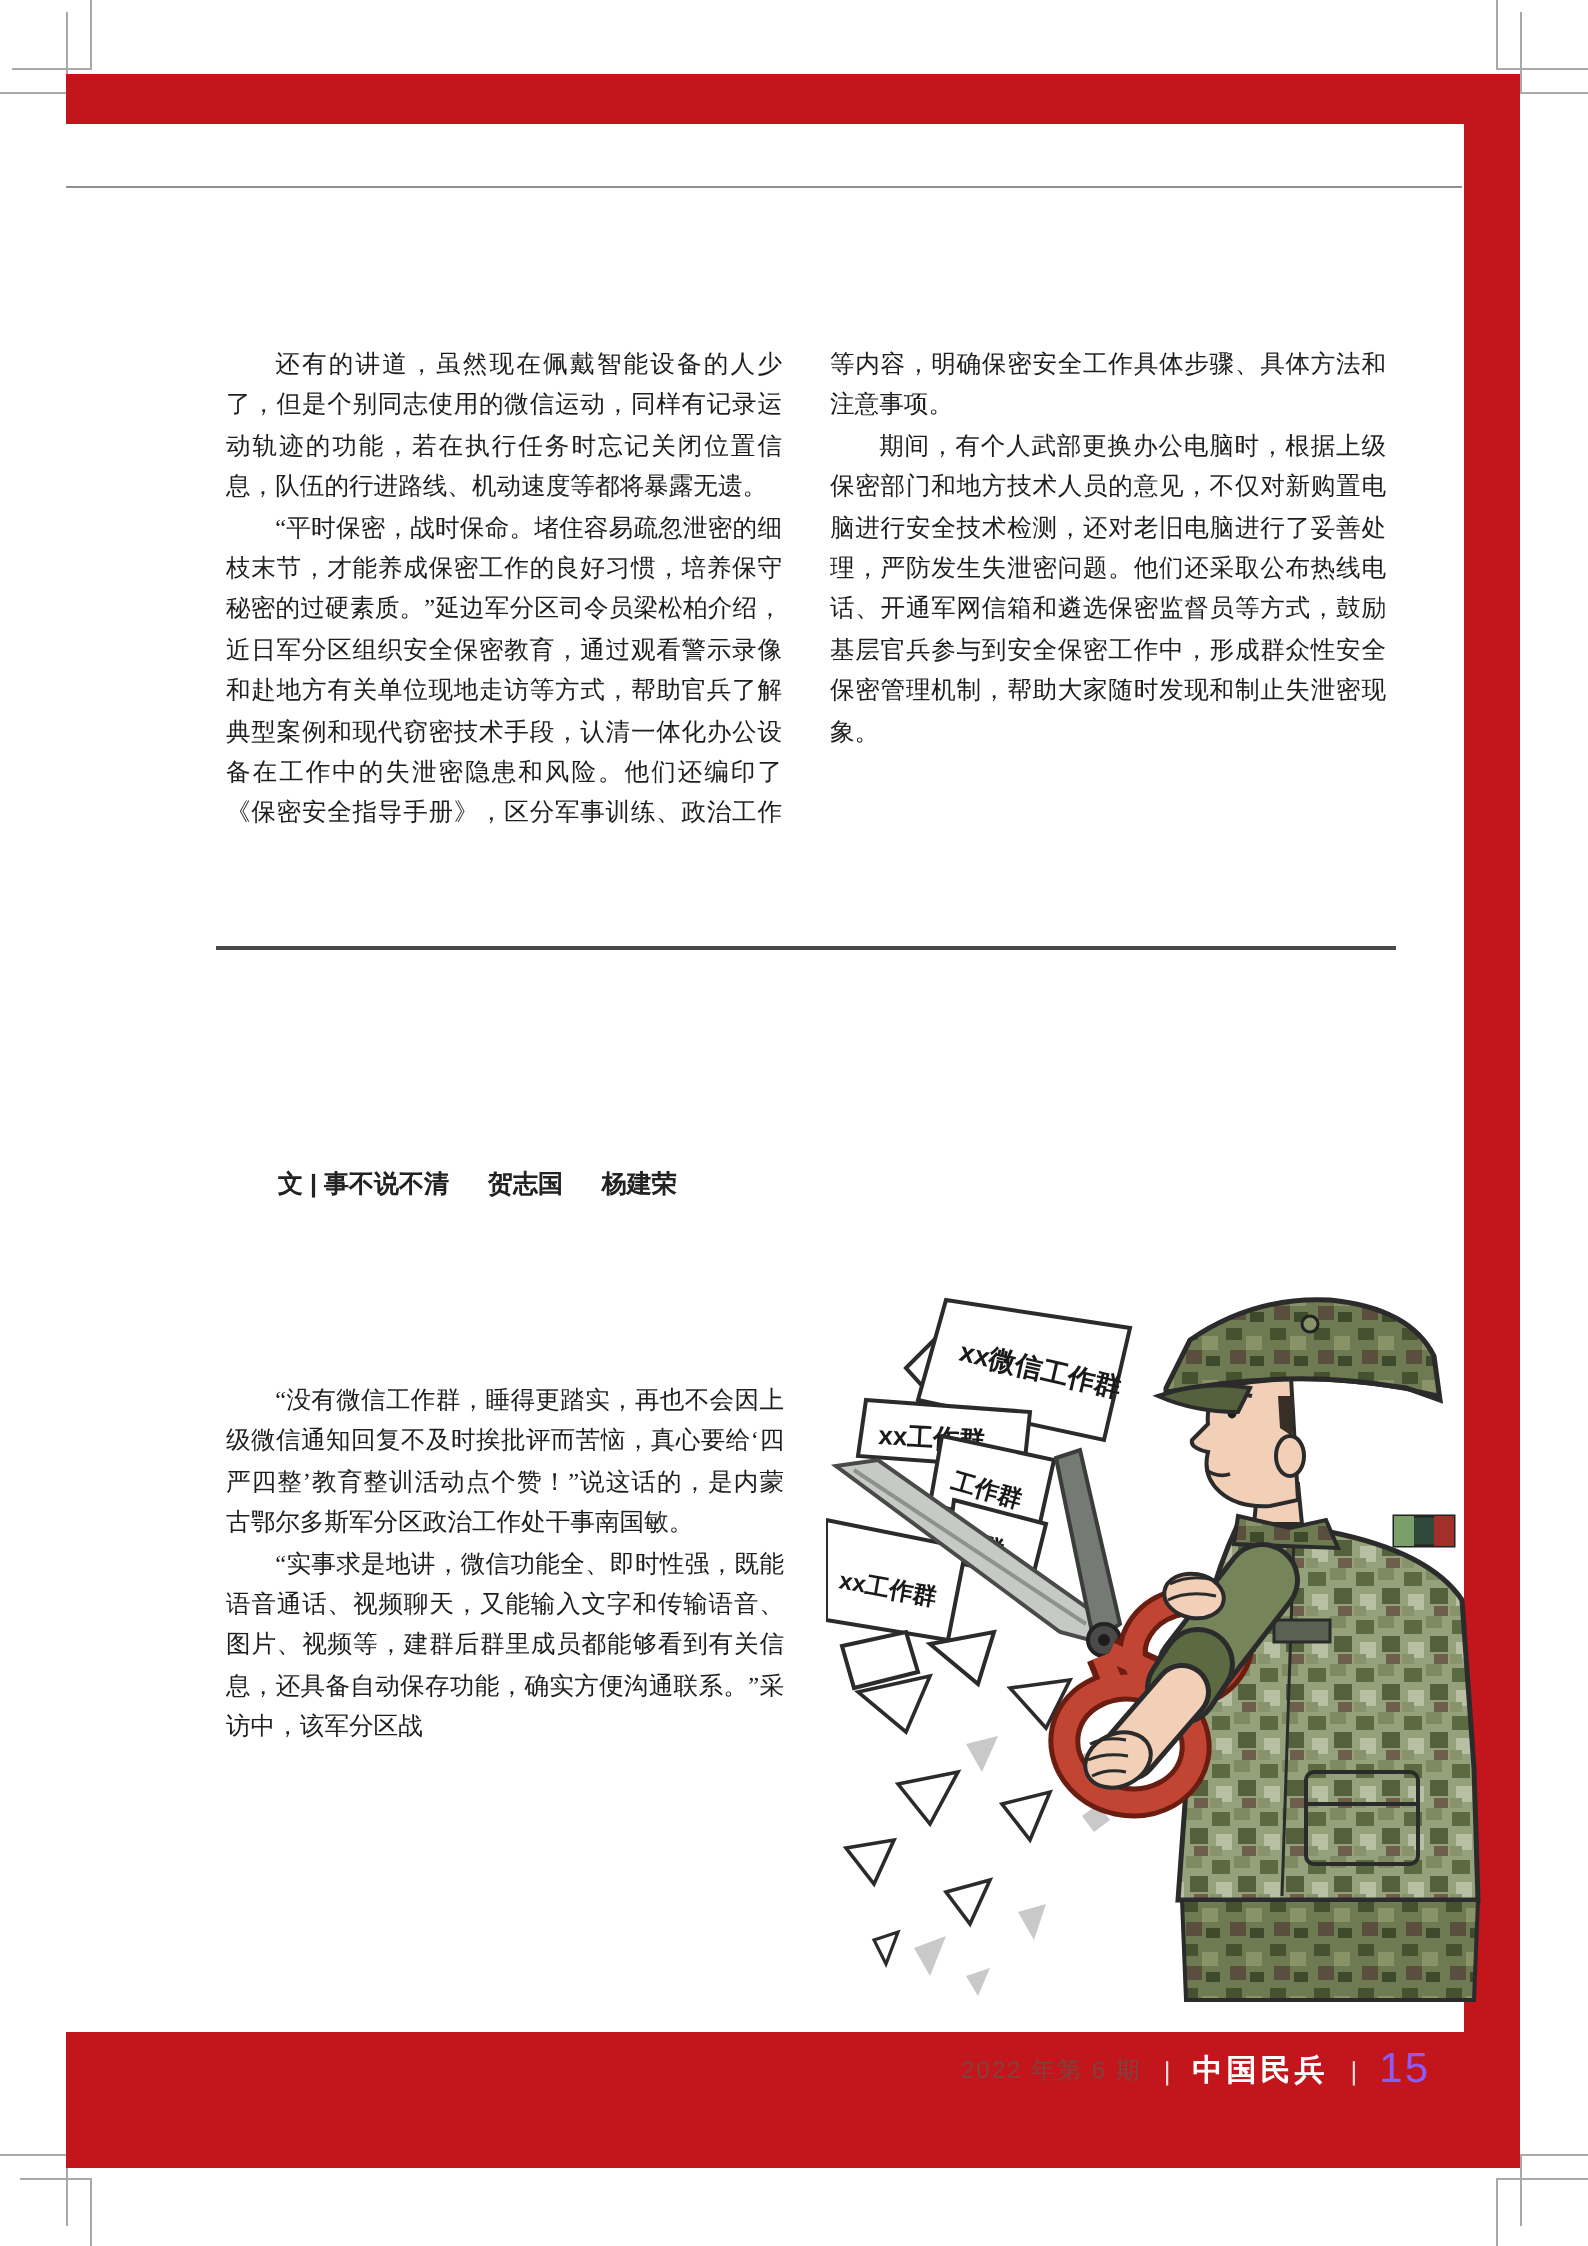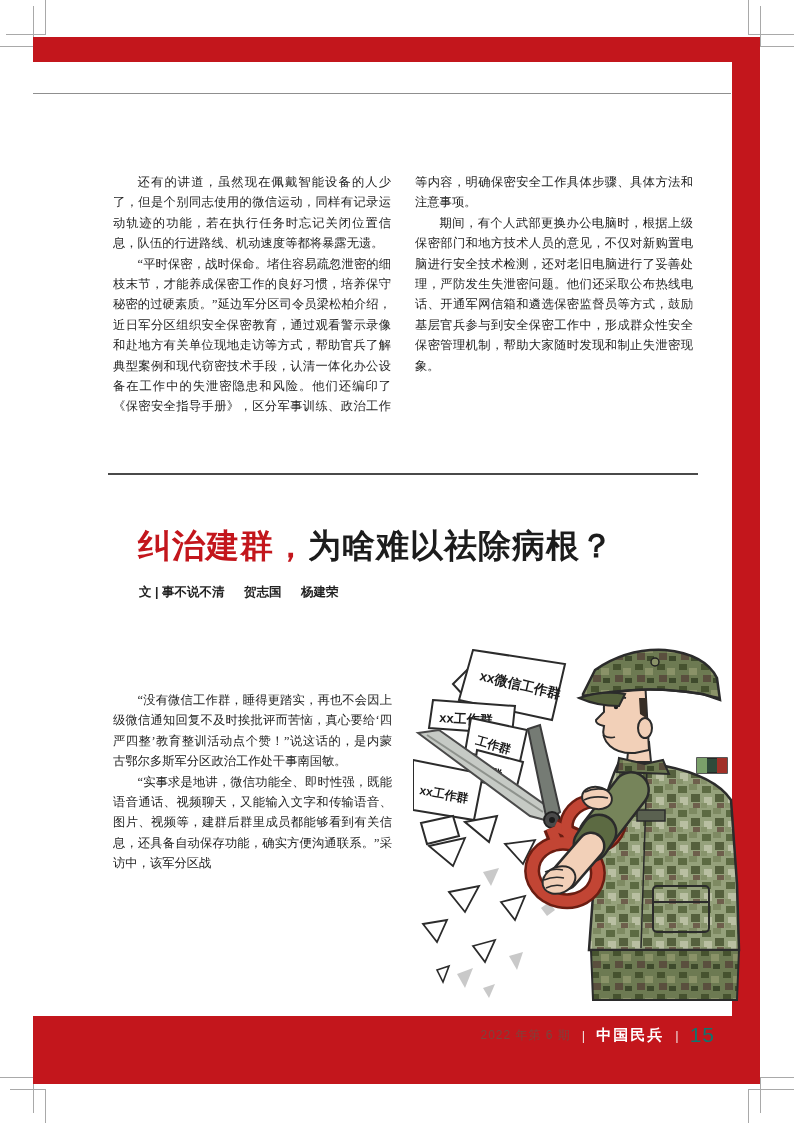--- a/index.html
+++ b/index.html
@@ -32,21 +32,21 @@
 
   .illus{position:absolute;left:413px;top:640px;width:335px;height:365px;}
   .illus text{font-family:"Liberation Sans","DejaVu Sans",sans-serif;font-weight:700;fill:#1a1a1a;}
 
   .footer-bar{position:absolute;left:33px;top:1016px;width:719px;height:68px;background:#c3161c;}
   .footer-line{position:absolute;top:1023px;right:79px;display:flex;align-items:center;
       font-family:"Liberation Sans","DejaVu Sans",sans-serif;}
   .footer-issue{font-size:12px;color:#7c443d;letter-spacing:1px;}
   .footer-sep{font-size:13px;color:#efdfdc;margin:0 11px;font-weight:400;}
   .footer-mag{font-size:15px;color:#ffffff;font-weight:700;letter-spacing:2px;}
-  .footer-num{font-size:21px;color:#0f766e;font-weight:400;letter-spacing:1px;}
+  .footer-num{font-size:21px;color:#8b5cf6;font-weight:400;letter-spacing:1px;}
 </style>
 </head>
 <body>
 
 <div class="page">
 
   <div>
     <div class="cm" style="left:33px;top:6px;width:1px;height:40px;"></div>
     <div class="cm" style="left:45px;top:0;width:1px;height:34px;"></div>
     <div class="cm" style="left:6px;top:34px;width:40px;height:1px;"></div>
@@ -70,21 +70,20 @@
   <div class="rule-thin" style="left:33px;top:93px;width:698px;"></div>
 
   <div class="top-article">
     <p>还有的讲道，虽然现在佩戴智能设备的人少了，但是个别同志使用的微信运动，同样有记录运动轨迹的功能，若在执行任务时忘记关闭位置信息，队伍的行进路线、机动速度等都将暴露无遗。</p>
     <p>“平时保密，战时保命。堵住容易疏忽泄密的细枝末节，才能养成保密工作的良好习惯，培养保守秘密的过硬素质。”延边军分区司令员梁松柏介绍，近日军分区组织安全保密教育，通过观看警示录像和赴地方有关单位现地走访等方式，帮助官兵了解典型案例和现代窃密技术手段，认清一体化办公设备在工作中的失泄密隐患和风险。他们还编印了《保密安全指导手册》，区分军事训练、政治工作等内容，明确保密安全工作具体步骤、具体方法和注意事项。</p>
     <p><span>期间，有个人武部更换办公电脑时，根据上级保密部门和地方技术人员的意见，不仅对新购置电脑进行安全技术检测，还对老旧电脑进行了妥善处理，严防发生失泄密问题。他们还采取公布热线电话、开通军网信箱和遴选保密监督员等方式，鼓励基层官兵参与到安全保密工作中，形成群众性安全保密管理机制，帮助大家随时发现和制止失泄密现象。</span></p>
   </div>
 
   <div class="divider" style="left:108px;top:473px;width:590px;"></div>
 
-  <h1 class="headline"><span class="red">纠治建群，</span><span>为啥难以祛除病根？</span></h1>
 
   <div class="byline">
     <span>文 | 事不说不清</span>
     <span class="author">贺志国</span>
     <span class="author">杨建荣</span>
   </div>
 
   <div class="bottom-article">
     <p>“没有微信工作群，睡得更踏实，再也不会因上级微信通知回复不及时挨批评而苦恼，真心要给‘四严四整’教育整训活动点个赞！”说这话的，是内蒙古鄂尔多斯军分区政治工作处干事南国敏。</p>
     <p>“实事求是地讲，微信功能全、即时性强，既能语音通话、视频聊天，又能输入文字和传输语音、图片、视频等，建群后群里成员都能够看到有关信息，还具备自动保存功能，确实方便沟通联系。”采访中，该军分区战</p>

